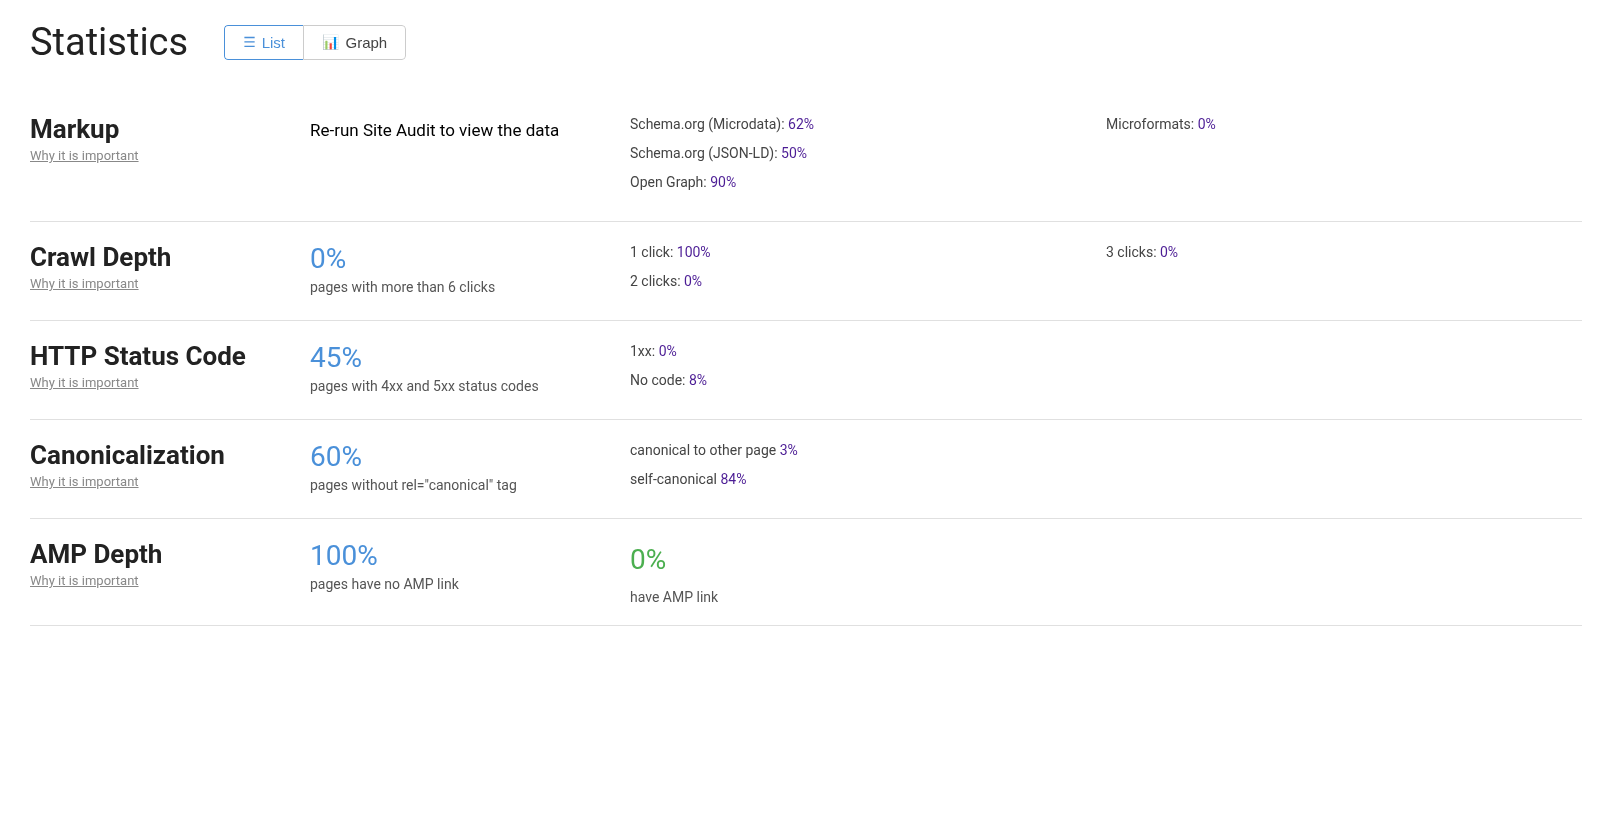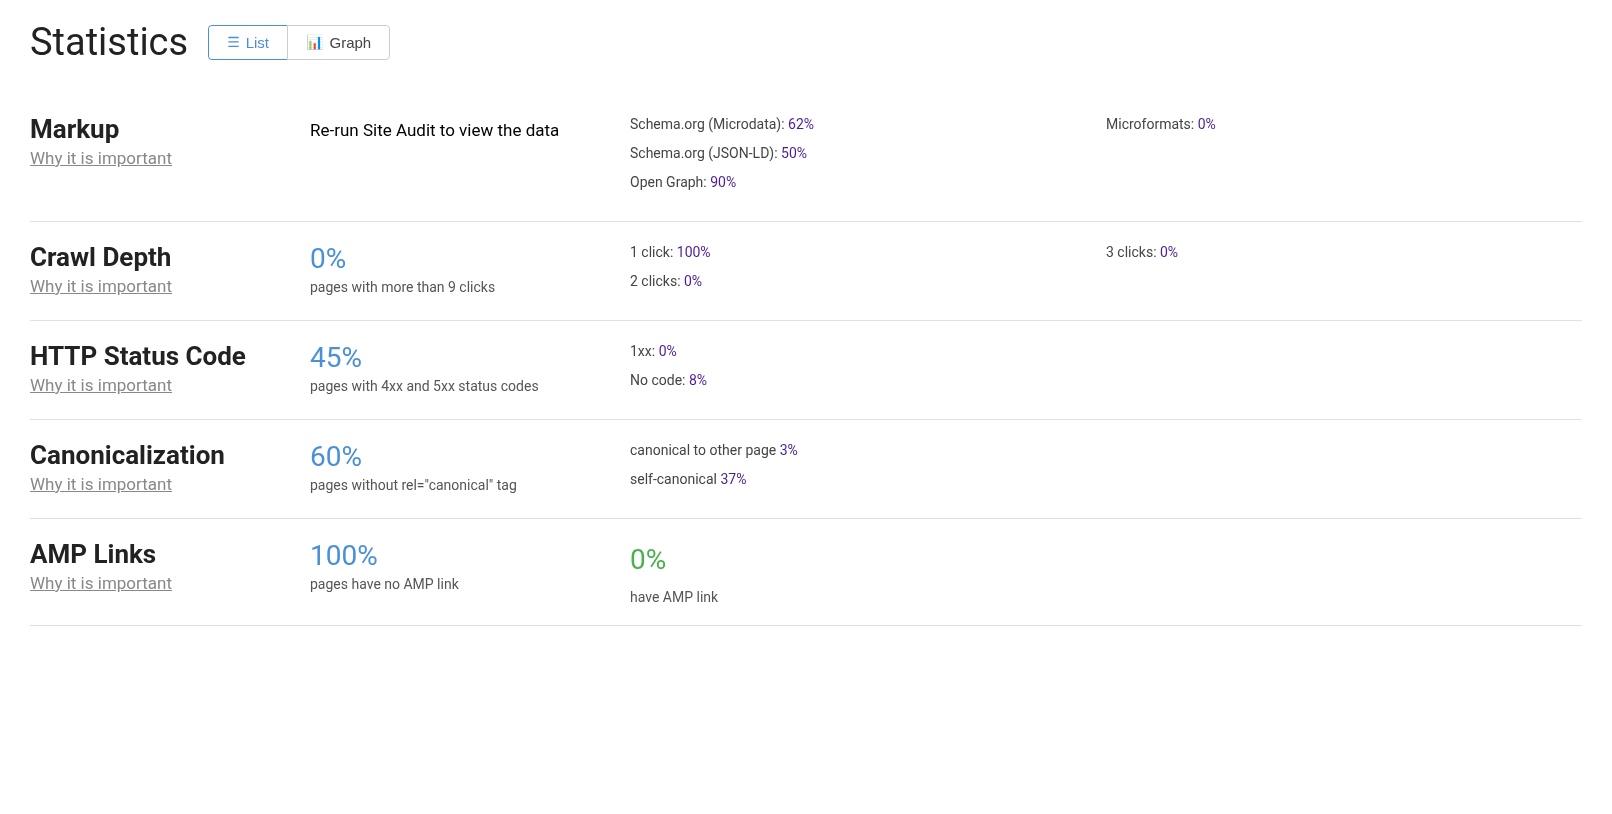--- a/index.html
+++ b/index.html
@@ -7,21 +7,21 @@
       font-family: -apple-system, BlinkMacSystemFont, 'Segoe UI', Roboto, Arial, sans-serif;
       background: #fff;
       color: #333;
       padding: 20px 30px;
       font-size: 15px;
     }
 
     .header {
       display: flex;
       align-items: center;
-      gap: 20px;
+      gap: 36px;
       margin-bottom: 30px;
     }
 
     .page-title {
       font-size: 38px;
       font-weight: 400;
       color: #222;
     }
 
     .view-toggle {
@@ -74,21 +74,21 @@
     }
 
     .row-title {
       font-size: 26px;
       font-weight: 700;
       color: #222;
       margin-bottom: 4px;
     }
 
     .row-subtitle {
-      font-size: 17px;
+      font-size: 13px;
       color: #888;
       text-decoration: underline;
       cursor: pointer;
     }
 
     .row-main {
       padding-right: 20px;
     }
 
     .main-percent {
@@ -167,21 +167,21 @@
       </div>
     </div>
     <hr class="divider">
     <div class="stats-row-inner">
       <div class="row-label">
     <div class="row-title">Crawl Depth</div>
     <div class="row-subtitle">Why it is important</div>
   </div>
       <div class="row-main">
       <div class="main-percent">0%</div>
-      <div class="main-desc">pages with more than 9 clicks</div>
+      <div class="main-desc">pages with more than 6 clicks</div>
     </div>
       <div class="row-stats-col">
         <div class="stat-item">1 click: <span class="stat-value">100%</span></div>
         <div class="stat-item">2 clicks: <span class="stat-value">0%</span></div>
       </div>
       <div class="row-stats-col">
         <div class="stat-item">3 clicks: <span class="stat-value">0%</span></div>
       </div>
     </div>
     <hr class="divider">
@@ -204,28 +204,28 @@
       <div class="row-label">
     <div class="row-title">Canonicalization</div>
     <div class="row-subtitle">Why it is important</div>
   </div>
       <div class="row-main">
       <div class="main-percent">60%</div>
       <div class="main-desc">pages without rel="canonical" tag</div>
     </div>
       <div class="row-stats-col">
         <div class="stat-item">canonical to other page <span class="stat-value">3%</span></div>
-        <div class="stat-item">self-canonical <span class="stat-value">37%</span></div>
+        <div class="stat-item">self-canonical <span class="stat-value">84%</span></div>
       </div>
       <div class="row-stats-col"></div>
     </div>
     <hr class="divider">
     <div class="stats-row-inner">
       <div class="row-label">
-    <div class="row-title">AMP Links</div>
+    <div class="row-title">AMP Depth</div>
     <div class="row-subtitle">Why it is important</div>
   </div>
       <div class="row-main">
       <div class="main-percent">100%</div>
       <div class="main-desc">pages have no AMP link</div>
     </div>
       <div class="row-stats-col">
       <div class="stat-item">
         <span class="stat-value" style="font-size:28px; color:#4caf50;">0%</span>
       </div>

